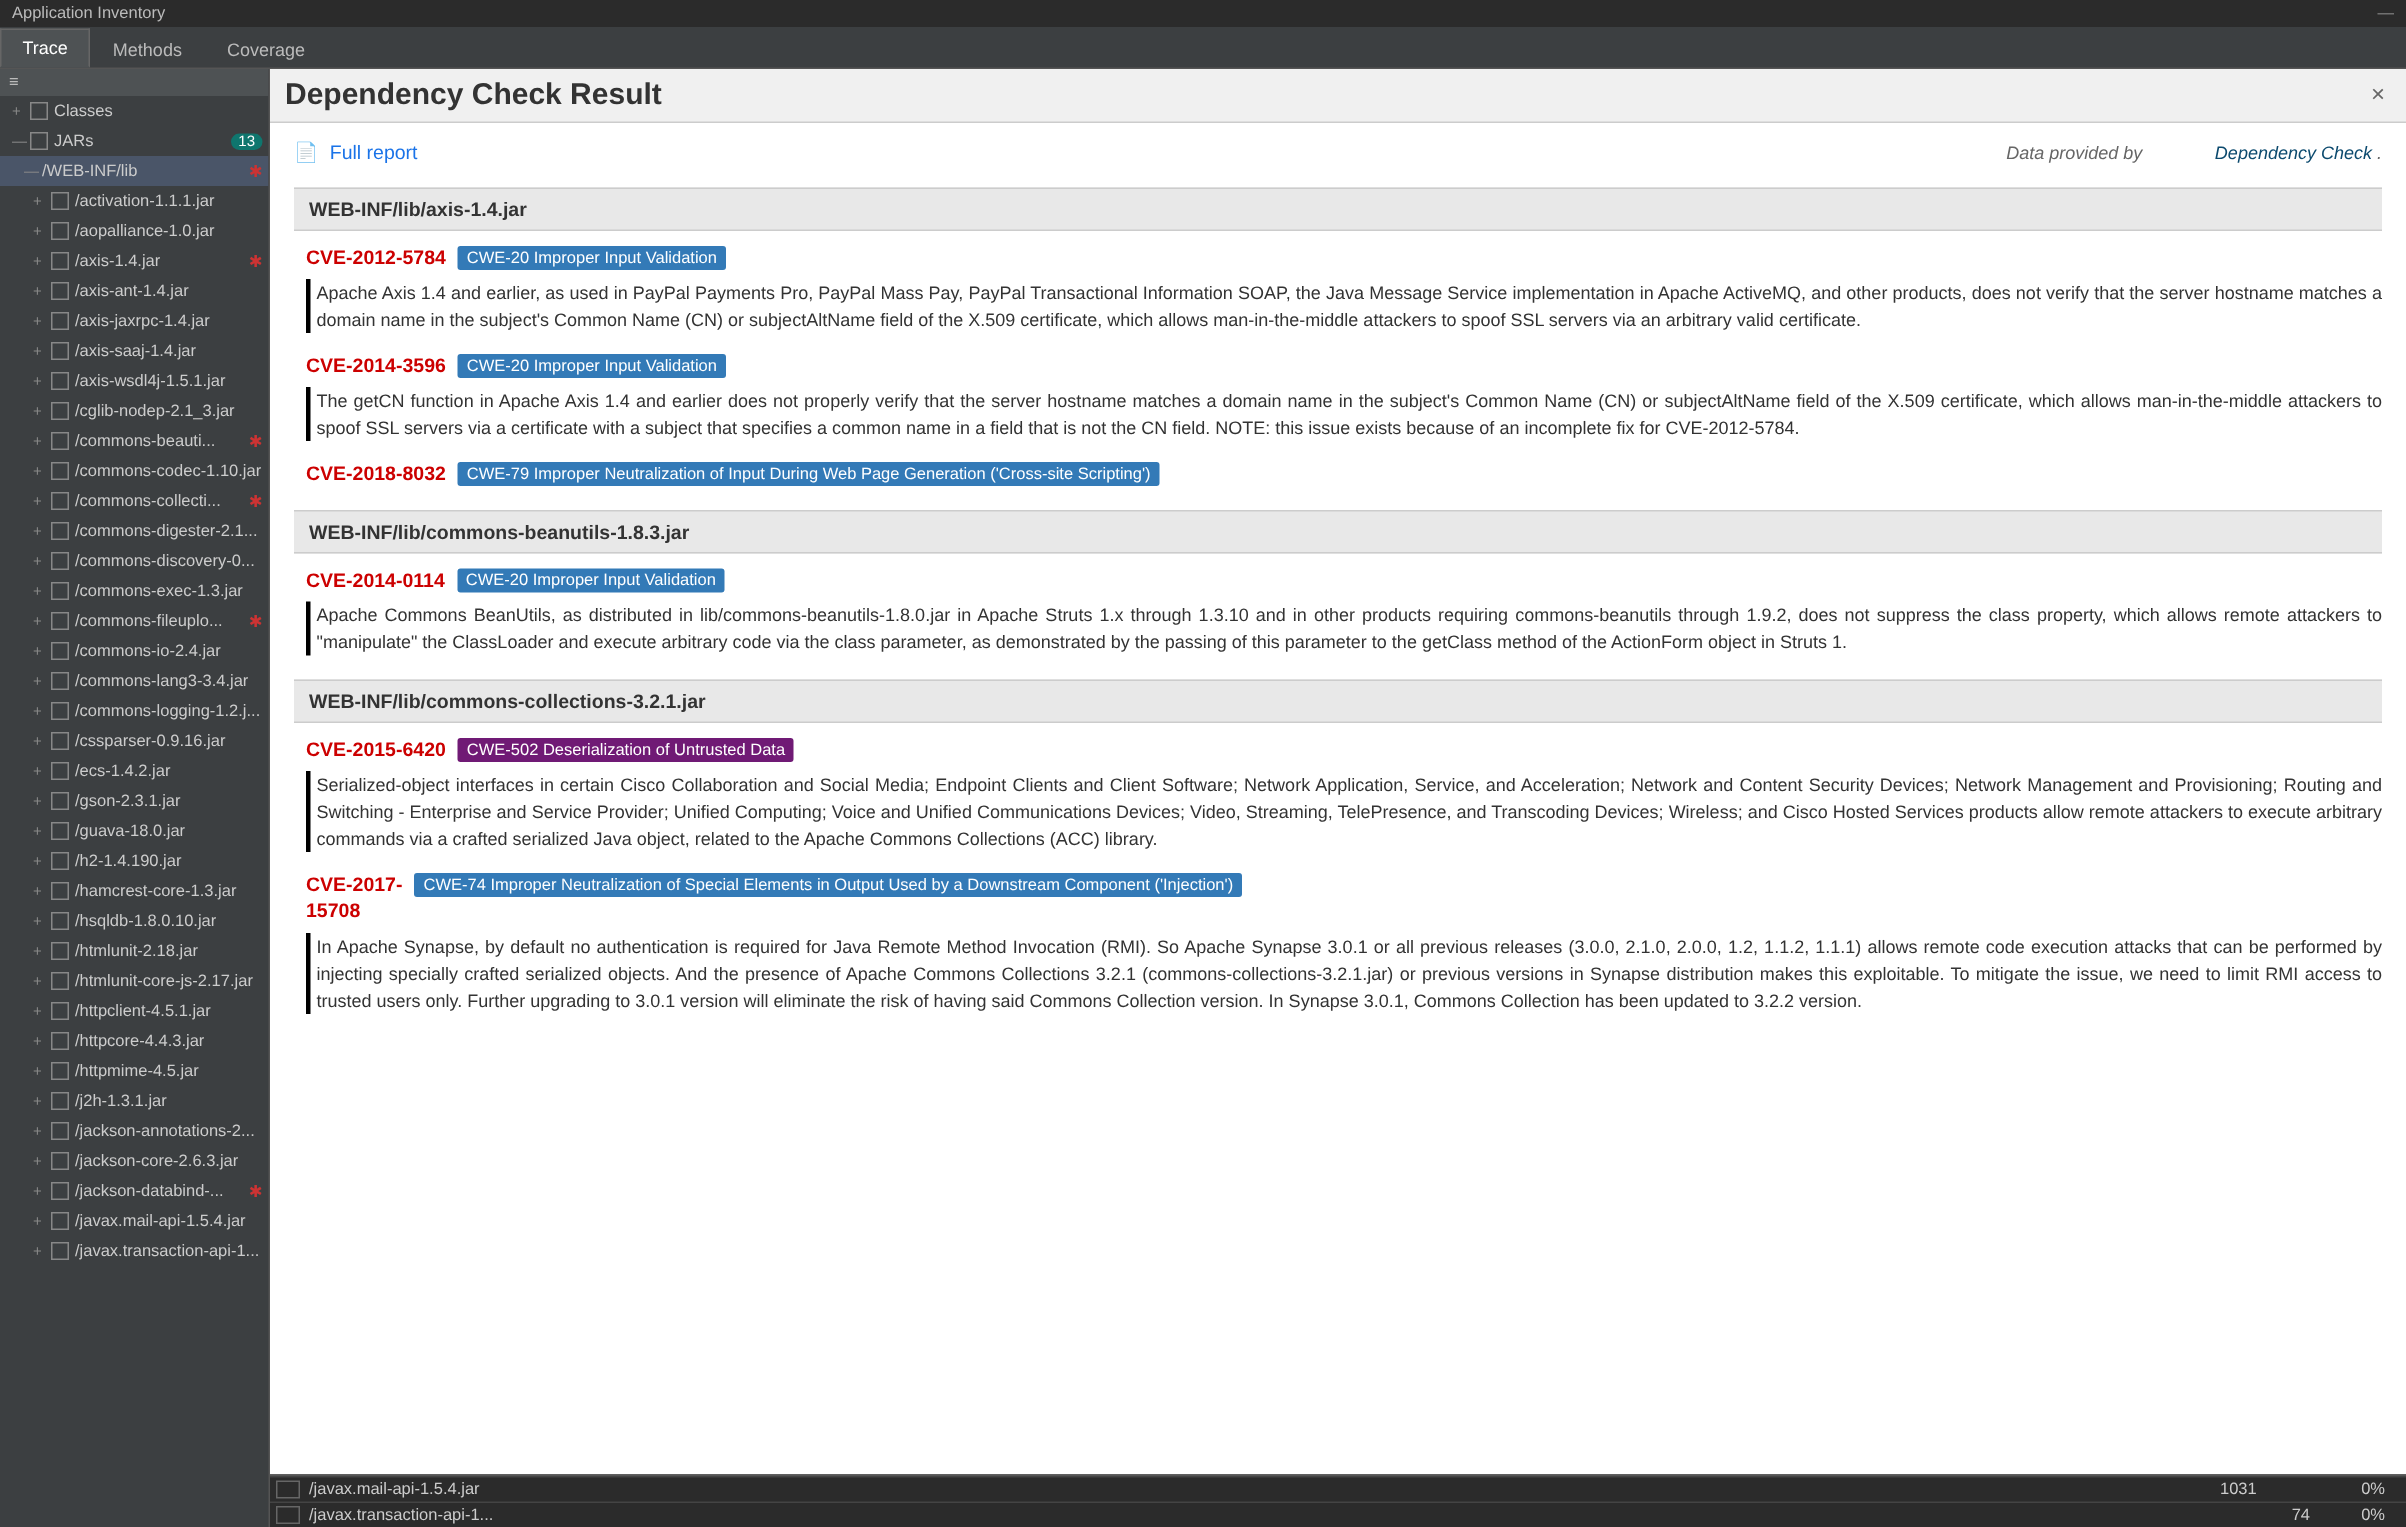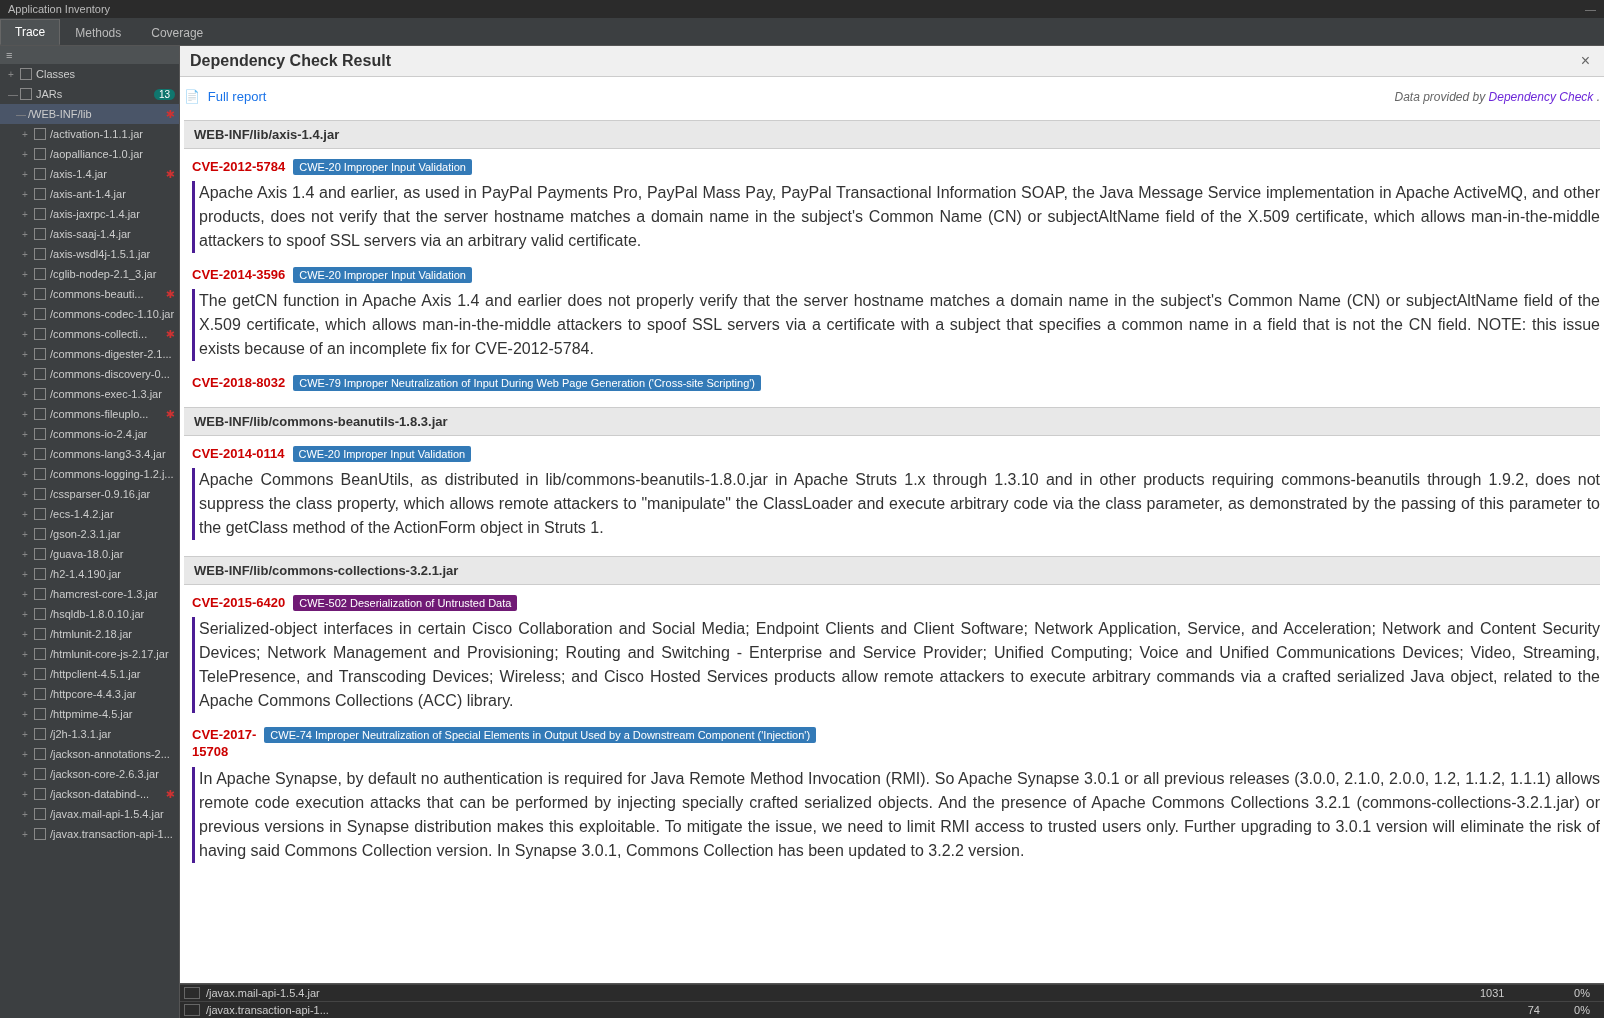--- a/index.html
+++ b/index.html
@@ -26,44 +26,44 @@
     .sidebar-item .gear-icon { color: #cc3333; margin-left: 2px; font-size: 11px; }
     .sidebar-item .expand-icon { color: #888; margin-right: 2px; font-size: 10px; width: 10px; }
     .sidebar-item .checkbox { width: 12px; height: 12px; border: 1px solid #888; background: #3c3f41; margin-right: 4px; flex-shrink: 0; }
     
     
     .content-area { flex: 1; background: #1e1e1e; display: flex; flex-direction: column; overflow: hidden; }
     
     
     .panel { background: white; flex: 1; overflow: hidden; display: flex; flex-direction: column; }
     .panel-title-bar { background: #f0f0f0; border-bottom: 1px solid #ccc; padding: 6px 10px; display: flex; align-items: center; justify-content: space-between; }
-    .panel-title { font-size: 16px; font-weight: bold; color: #333; }
+    .panel-title { font-size: 20px; font-weight: bold; color: #333; }
     .panel-close { background: none; border: none; cursor: pointer; font-size: 16px; color: #666; padding: 0 4px; }
     
-    .panel-body { flex: 1; overflow-y: auto; padding: 12px 4px; background: white; color: #333; }
+    .panel-body { flex: 1; overflow-y: auto; padding: 12px 16px; background: white; color: #333; }
     
     .report-header { display: flex; justify-content: space-between; align-items: center; margin-bottom: 16px; }
     .full-report-link { color: #1a73e8; text-decoration: none; font-size: 13px; }
     .data-provided { font-size: 12px; color: #666; font-style: italic; }
     .data-provided a { color: #1a73e8; text-decoration: none; }
     
     
     .jar-section { margin-bottom: 16px; }
     .jar-header { background: #e8e8e8; padding: 6px 10px; font-weight: bold; font-size: 13px; color: #333; border-top: 1px solid #ccc; border-bottom: 1px solid #ccc; margin-bottom: 10px; }
     
     
     .cve-entry { margin-bottom: 14px; padding-left: 8px; }
     .cve-title-row { display: flex; align-items: flex-start; gap: 8px; margin-bottom: 6px; }
     .cve-id { color: #cc0000; font-weight: bold; font-size: 13px; text-decoration: none; }
     .cve-badge { color: white; padding: 2px 6px; border-radius: 2px; font-size: 11px; white-space: nowrap; }
     .badge-cwe20 { background: #337ab7; }
     .badge-cwe79 { background: #337ab7; }
     .badge-cwe502 { background: #701a75; }
     .badge-cwe74 { background: #337ab7; }
-    .cve-desc { font-size: 16px; color: #333; line-height: 1.5; text-align: justify; padding-left: 4px; border-left: 3px solid #4c1d95; }
+    .cve-desc { font-size: 12px; color: #333; line-height: 1.5; text-align: justify; padding-left: 4px; border-left: 3px solid #000000; }
     
     
     .panel-body::-webkit-scrollbar { width: 8px; }
     .panel-body::-webkit-scrollbar-track { background: #f0f0f0; }
     .panel-body::-webkit-scrollbar-thumb { background: #bbb; border-radius: 4px; }
     
     .sidebar::-webkit-scrollbar { width: 6px; }
     .sidebar::-webkit-scrollbar-track { background: #3c3f41; }
     .sidebar::-webkit-scrollbar-thumb { background: #555; }
     
@@ -309,21 +309,21 @@
 
       <div class="panel-body">
 
         <div class="report-header">
           <a href="#" class="full-report-link">
             <span style="margin-right: 4px;">📄</span>
             <span>Full report</span>
           </a>
           <div class="data-provided">
             <span>Data provided by</span>
-            <a href="#" style="color: #6d28d9; text-decoration: none; ">
+            <a href="#" style="color: #0c4a6e; text-decoration: none;  margin-left: 45px;">
               <span>Dependency Check</span>
             </a>
             <span>.</span>
           </div>
         </div>
 
         <div class="jar-section">
           <div class="jar-header">
             <span>WEB-INF/lib/axis-1.4.jar</span>
           </div>

